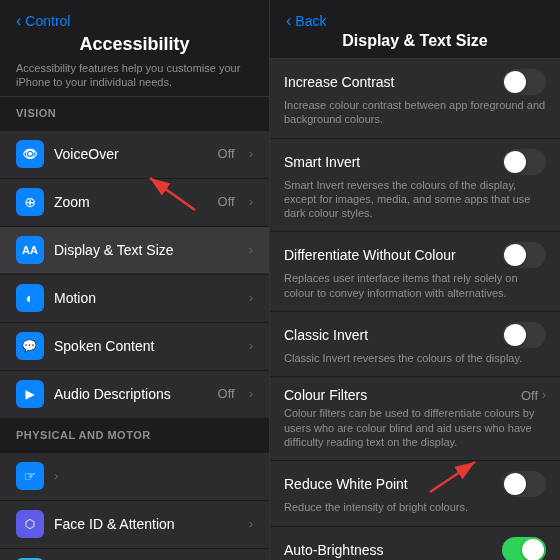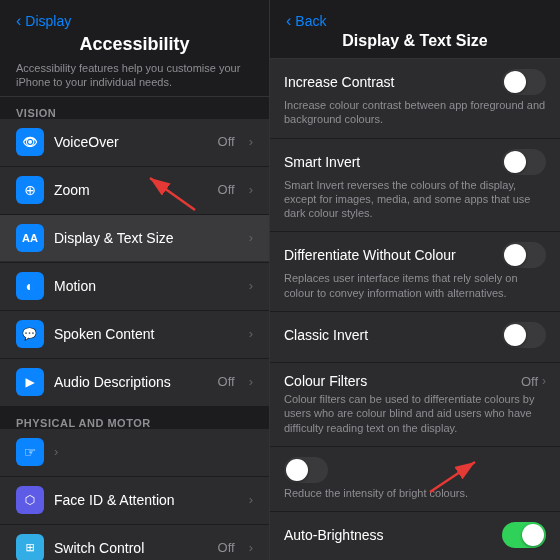--- a/index.html
+++ b/index.html
@@ -58,21 +58,21 @@
       text-align: left;
       line-height: 1.3;
     }
 
     .section-label {
       font-size: 11px;
       font-weight: 600;
       color: #8e8e93;
       text-transform: uppercase;
       letter-spacing: 0.5px;
-      padding: 10px 16px 0;
+      padding: 10px 16px 12px;
     }
 
     .menu-item {
       display: flex;
       align-items: center;
       padding: 9px 16px;
       border-bottom: 1px solid #2c2c2e;
       background: #2c2c2e;
       gap: 10px;
       margin-bottom: 1px;
@@ -230,21 +230,21 @@
   </style>
 </head>
 <body>
 
 <div class="wrapper" style="display:flex; width:560px; height:560px;">
 
   <div class="left-panel">
     <div class="left-header">
       <div class="back-nav">
         <span class="chevron-left">‹</span>
-        <span class="back-text">Display</span>
+        <span class="back-text">Control</span>
       </div>
       <div class="left-title">Accessibility</div>
       <div class="left-subtitle">Accessibility features help you customise your iPhone to your individual needs.</div>
     </div>
 
     <div class="section-label">VISION</div>
     <div class="menu-item">
       <div class="menu-icon icon-blue" style="font-size:12px; font-weight:bold; color:#fff;">👁</div>
       <span class="menu-label">VoiceOver</span>
       <span class="menu-value">Off</span>
@@ -345,35 +345,37 @@
       <div class="setting-desc">Replaces user interface items that rely solely on colour to convey information with alternatives.</div>
     </div>
 
     <div class="setting-item">
       <div class="setting-row">
         <span class="setting-label">Classic Invert</span>
         <div class="toggle toggle-off">
           <div class="toggle-knob"></div>
         </div>
       </div>
+      <div class="setting-desc">Classic Invert reverses the colours of the display.</div>
     </div>
 
     <div class="setting-item" style="cursor:pointer;">
       <div class="setting-row">
         <span class="setting-label">Colour Filters</span>
         <div class="setting-value-row">
           <span class="setting-off-value">Off</span>
           <span class="setting-chevron">›</span>
         </div>
       </div>
       <div class="setting-desc">Colour filters can be used to differentiate colours by users who are colour blind and aid users who have difficulty reading text on the display.</div>
     </div>
 
     <div class="setting-item">
       <div class="setting-row">
+        <span class="setting-label">Reduce White Point</span>
         <div class="toggle toggle-off">
           <div class="toggle-knob"></div>
         </div>
       </div>
       <div class="setting-desc">Reduce the intensity of bright colours.</div>
     </div>
 
     <div class="setting-item">
       <div class="setting-row">
         <span class="setting-label">Auto-Brightness</span>

